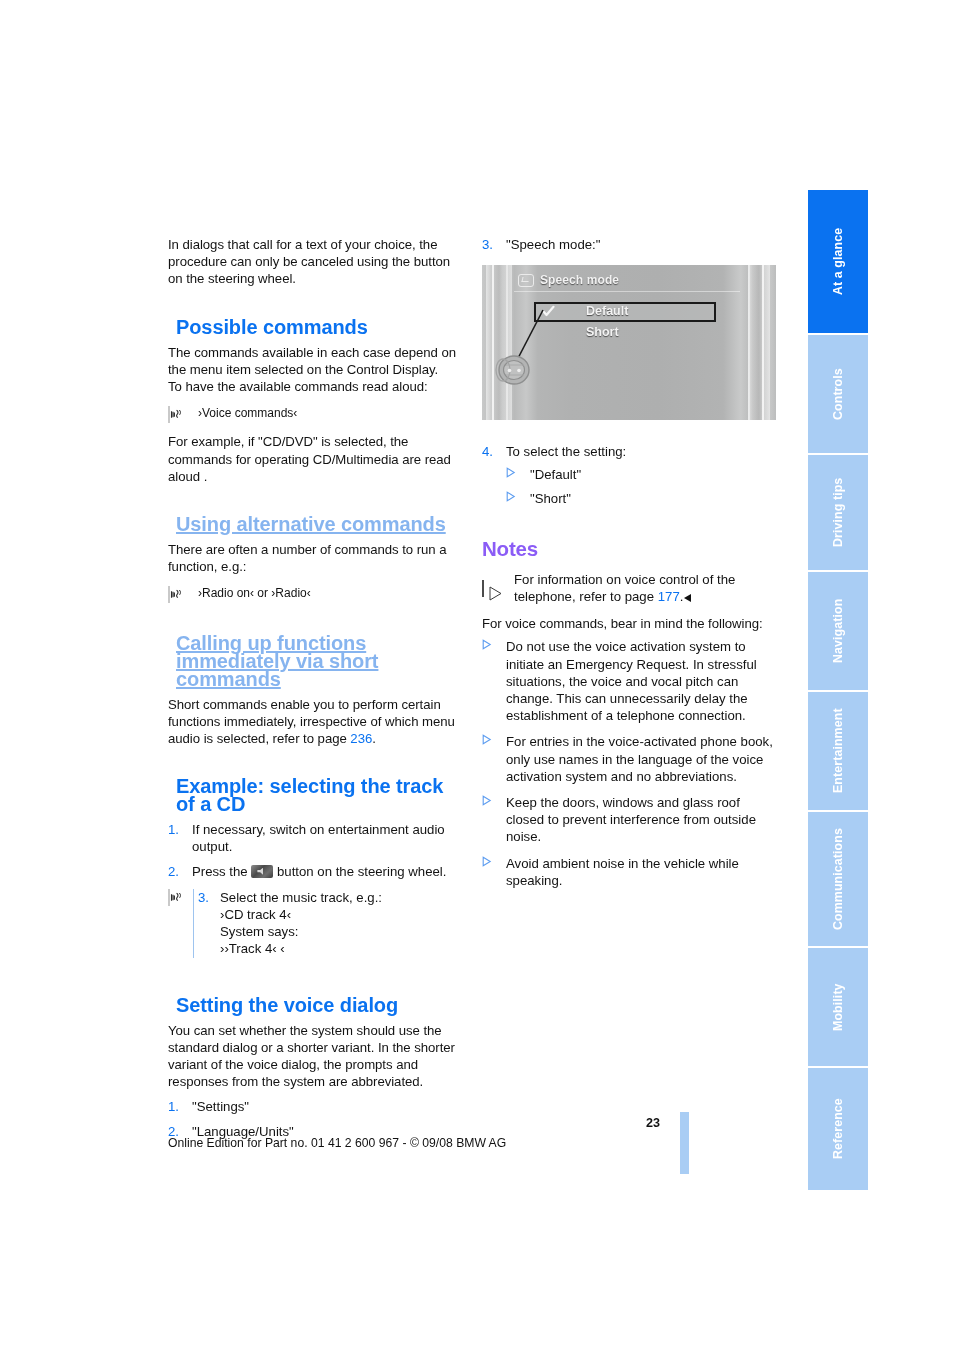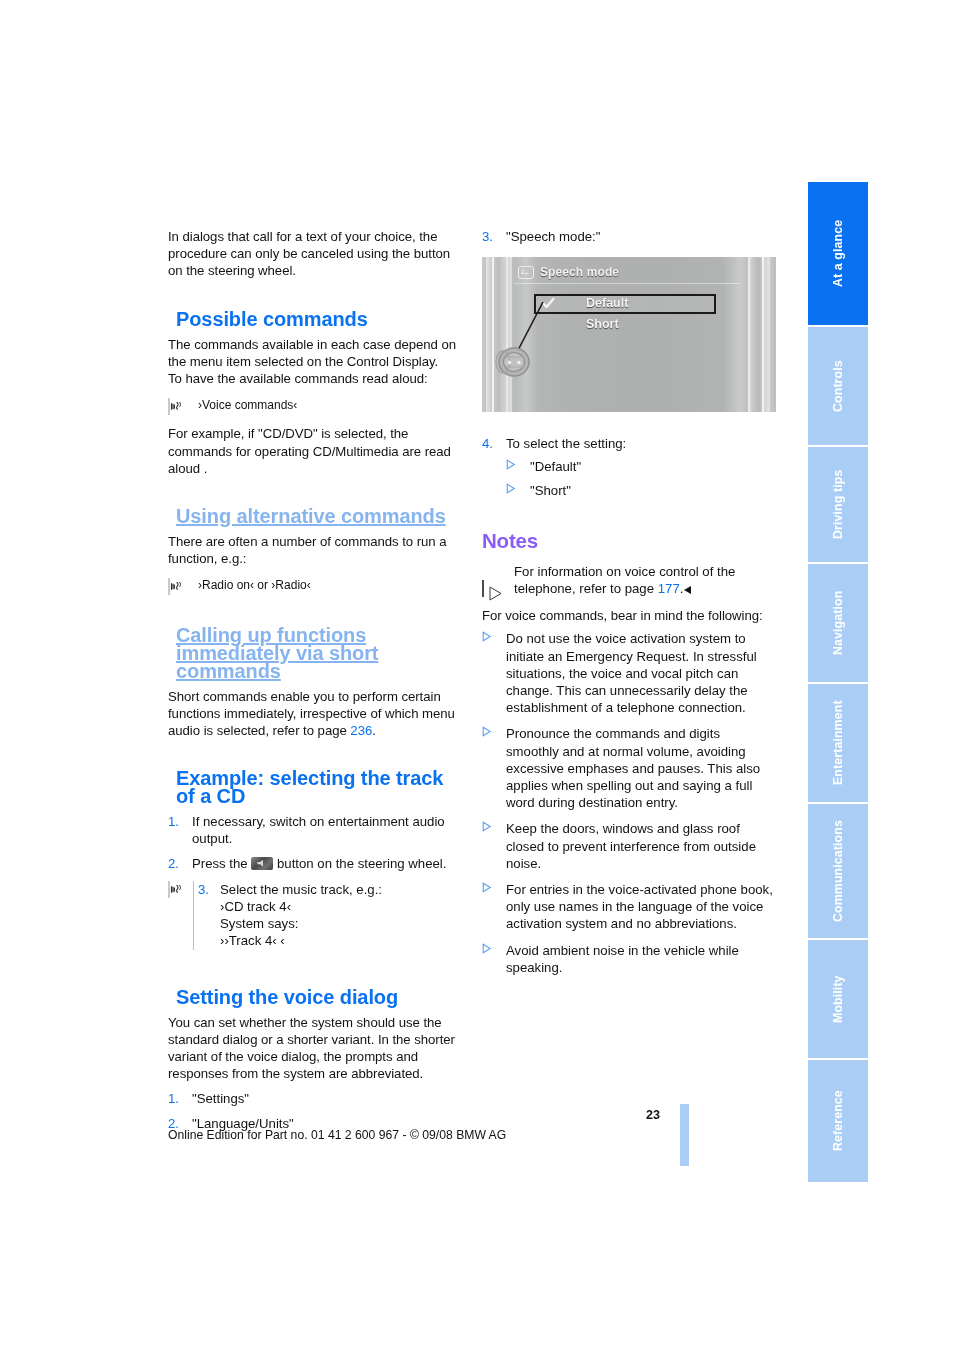--- a/index.html
+++ b/index.html
@@ -12,21 +12,21 @@
     width: 954px;
     height: 1350px;
     position: relative;
     font-family: "Liberation Sans", sans-serif;
     color: #000000;
     overflow: hidden;
   }
 
   .page {
     position: absolute;
-    left: 0; top: 0;
+    left: 0; top: 8px;
     width: 954px;
     height: 951px;
   }
 
   
   .col {
     position: absolute;
     width: 294px;
     font-size: 13.2px;
     line-height: 17.2px;
@@ -161,21 +161,21 @@
     flex: 0 0 22px;
     width: 22px;
     font-size: 13.2px;
     line-height: 17.2px;
   }
   .step3text { flex: 1 1 auto; font-size: 13.2px; line-height: 17.2px; }
 
   
   .noterow {
     display: flex;
-    align-items: flex-end;
+    align-items: center;
     margin-top: 10px;
   }
   .notebox {
     flex: 0 0 32px;
     width: 32px;
     padding-top: 1px;
   }
   .noteframe {
     width: 25px;
     height: 25px;
@@ -535,46 +535,38 @@
 
       <div class="bitem">
         <span class="btri">
           <svg width="10" height="11" viewBox="0 0 10 11">
               <path d="M1.2 1.2 L8.2 5.5 L1.2 9.8 Z" fill="none" stroke="#5c9cf0" stroke-width="1.1"></path>
             </svg>
         </span>
         <span class="btext">Do not use the voice activation system to initiate an Emergency Request. In stressful situations, the voice and vocal pitch can change. This can unnecessarily delay the establishment of a telephone connection.</span>
       </div>
 
+
+
       <div class="bitem">
         <span class="btri">
           <svg width="10" height="11" viewBox="0 0 10 11">
               <path d="M1.2 1.2 L8.2 5.5 L1.2 9.8 Z" fill="none" stroke="#5c9cf0" stroke-width="1.1"></path>
             </svg>
         </span>
-        <span class="btext">Pronounce the commands and digits smoothly and at normal volume, avoiding excessive emphases and pauses. This also applies when spelling out and saying a full word during destination entry.</span>
-      </div>
-
+        <span class="btext">For entries in the voice-activated phone book, only use names in the language of the voice activation system and no abbreviations.</span>
+      </div>
 
       <div class="bitem">
         <span class="btri">
           <svg width="10" height="11" viewBox="0 0 10 11">
               <path d="M1.2 1.2 L8.2 5.5 L1.2 9.8 Z" fill="none" stroke="#5c9cf0" stroke-width="1.1"></path>
             </svg>
         </span>
         <span class="btext">Keep the doors, windows and glass roof closed to prevent interference from outside noise.</span>
-      </div>
-
-      <div class="bitem">
-        <span class="btri">
-          <svg width="10" height="11" viewBox="0 0 10 11">
-              <path d="M1.2 1.2 L8.2 5.5 L1.2 9.8 Z" fill="none" stroke="#5c9cf0" stroke-width="1.1"></path>
-            </svg>
-        </span>
-        <span class="btext">For entries in the voice-activated phone book, only use names in the language of the voice activation system and no abbreviations.</span>
       </div>
 
       <div class="bitem">
         <span class="btri">
           <svg width="10" height="11" viewBox="0 0 10 11">
               <path d="M1.2 1.2 L8.2 5.5 L1.2 9.8 Z" fill="none" stroke="#5c9cf0" stroke-width="1.1"></path>
             </svg>
         </span>
         <span class="btext">Avoid ambient noise in the vehicle while speaking.</span>
       </div>

